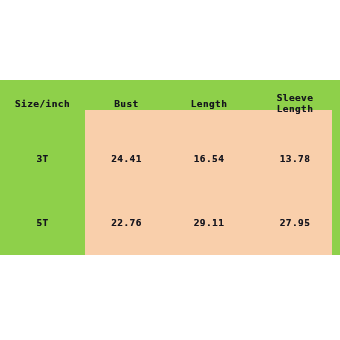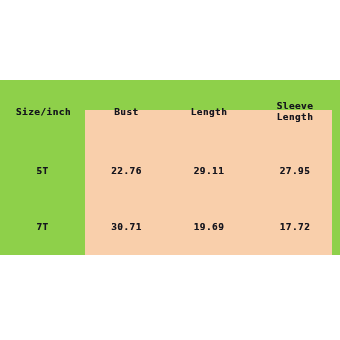--- a/index.html
+++ b/index.html
@@ -33,21 +33,21 @@
   table.size-table {
     position: absolute;
     left: 0;
     top: 0;
     width: 340px;
     height: 175px;
     border-collapse: collapse;
     table-layout: fixed;
   }
   table.size-table td, table.size-table th {
-    padding: 16px;
+    padding: 8px;
     margin: 0;
     background: transparent;
     font-weight: bold;
     font-size: 9.5px;
     color: #15151f;
     text-align: center;
     vertical-align: middle;
     letter-spacing: 0.4px;
     font-family: "DejaVu Sans Mono", monospace;
     text-shadow: 0 0 0.5px rgba(0,0,0,0.55);
@@ -82,26 +82,26 @@
     <thead>
       <tr>
         <th class="hdr-size">Size/inch</th>
         <th>Bust</th>
         <th>Length</th>
         <th>Sleeve Length</th>
       </tr>
     </thead>
     <tbody>
       <tr>
+        <td class="cell-size">3T</td>
+        <td>24.41</td>
+        <td>16.54</td>
+        <td>13.78</td>
+      </tr>
+      <tr>
         <td class="cell-size">5T</td>
         <td>22.76</td>
         <td>29.11</td>
         <td>27.95</td>
-      </tr>
-      <tr>
-        <td class="cell-size">7T</td>
-        <td>30.71</td>
-        <td>19.69</td>
-        <td>17.72</td>
       </tr>
     </tbody>
   </table>
 </div>
 
 </body></html>

